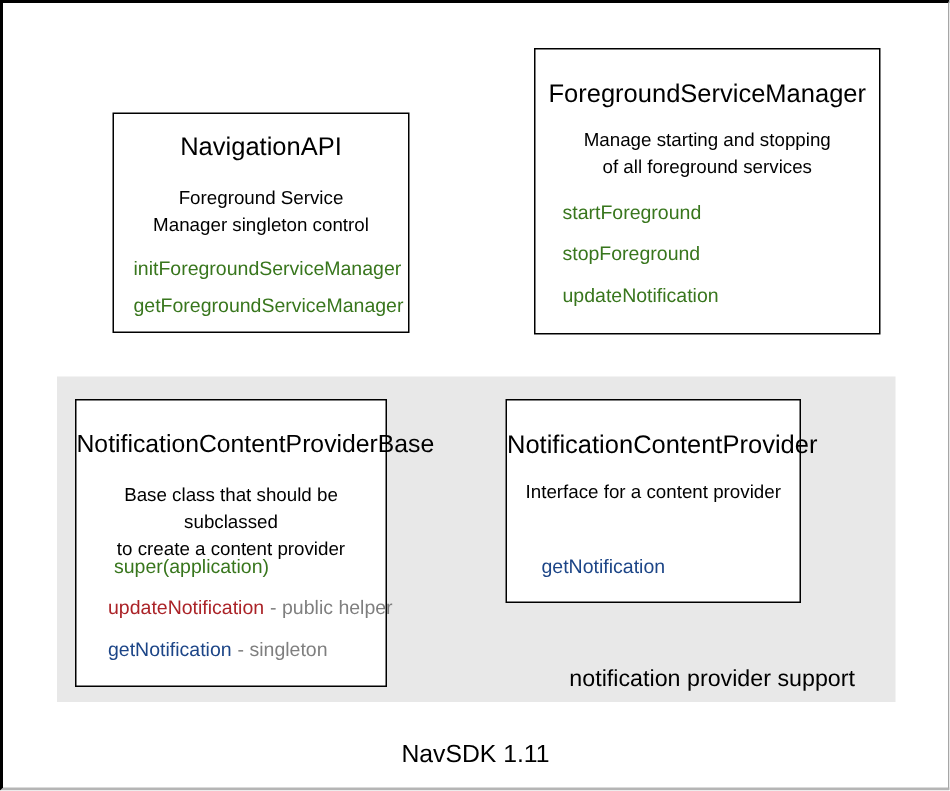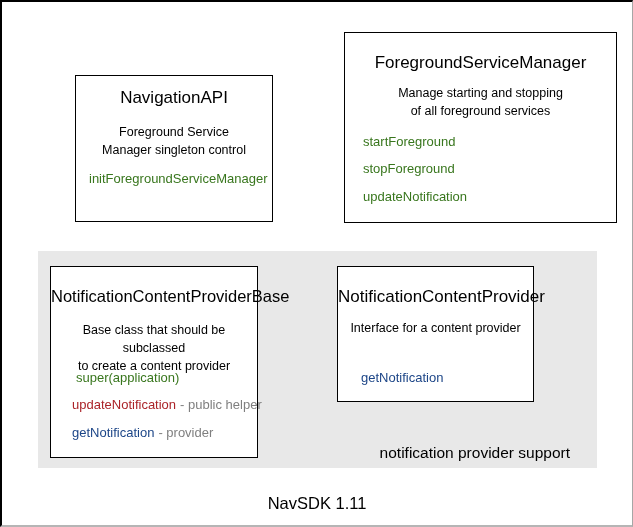--- a/index.html
+++ b/index.html
@@ -58,21 +58,21 @@
     color: #7f7f7f;
     margin-left: 4px;
   }
 
   #box-nav        { left: 73px;  top: 73px;  width: 198px; height: 147px; }
   #box-nav  .box-title { top: 12px; }
   #box-nav  .box-desc  { top: 47px; text-align: center; }
   #box-nav  .m0 { top: 95px;  left: 13px; }
   #box-nav  .m1 { top: 120px; left: 13px; }
 
-  #box-fsm        { left: 342px; top: 30px;  width: 273px; height: 191px; }
+  #box-fsm        { left: 354px; top: 30px;  width: 231px; height: 191px; }
   #box-fsm  .box-title { top: 20px; }
   #box-fsm  .box-desc  { top: 51px; }
   #box-fsm  .m0 { top: 101px; left: 18px; }
   #box-fsm  .m1 { top: 128px; left: 18px; }
   #box-fsm  .m2 { top: 156px; left: 18px; }
 
   #box-ncpb       { left: 48px;  top: 264px; width: 208px; height: 192px; }
   #box-ncpb .box-title { top: 20px; font-size: 16.5px; }
   #box-ncpb .box-desc  { top: 54px; }
   #box-ncpb .m0 { top: 103px; left: 25px; }
@@ -109,20 +109,21 @@
 
   <div class="gray-region" style="background: rgb(232, 232, 232);">
     <span class="region-label">notification provider support</span>
   </div>
 
   <section class="box" id="box-nav">
     <h2 class="box-title">NavigationAPI</h2>
     <p class="box-desc">Foreground Service
 Manager singleton control</p>
     <p class="method m0" style="color: rgb(56, 118, 29);">initForegroundServiceManager</p>
+    <p class="method m1" style="color: rgb(56, 118, 29);">getForegroundServiceManager</p>
   </section>
 
   <section class="box" id="box-fsm">
     <h2 class="box-title">ForegroundServiceManager</h2>
     <p class="box-desc">Manage starting and stopping
 of all foreground services</p>
     <p class="method m0" style="color: rgb(56, 118, 29);">startForeground</p>
     <p class="method m1" style="color: rgb(56, 118, 29);">stopForeground</p>
     <p class="method m2" style="color: rgb(56, 118, 29);">updateNotification</p>
   </section>
@@ -131,21 +132,21 @@
     <h2 class="box-title">NotificationContentProviderBase</h2>
     <p class="box-desc">Base class that should be subclassed
 to create a content provider</p>
     <p class="method m0">
       <span style="color: rgb(56, 118, 29);">super(application)</span>
     </p>
     <p class="method m1">
       <span style="color: rgb(171, 35, 40);">updateNotification</span><span class="annotation">- public helper</span>
     </p>
     <p class="method m2">
-      <span style="color: rgb(28, 69, 135);">getNotification</span><span class="annotation">- provider</span>
+      <span style="color: rgb(28, 69, 135);">getNotification</span><span class="annotation">- singleton</span>
     </p>
   </section>
 
   <section class="box" id="box-ncp">
     <h2 class="box-title">NotificationContentProvider</h2>
     <p class="box-desc">Interface for a content provider</p>
     <p class="method m0" style="color: rgb(28, 69, 135);">getNotification</p>
   </section>
 
   <div class="footer-label">NavSDK 1.11</div>

